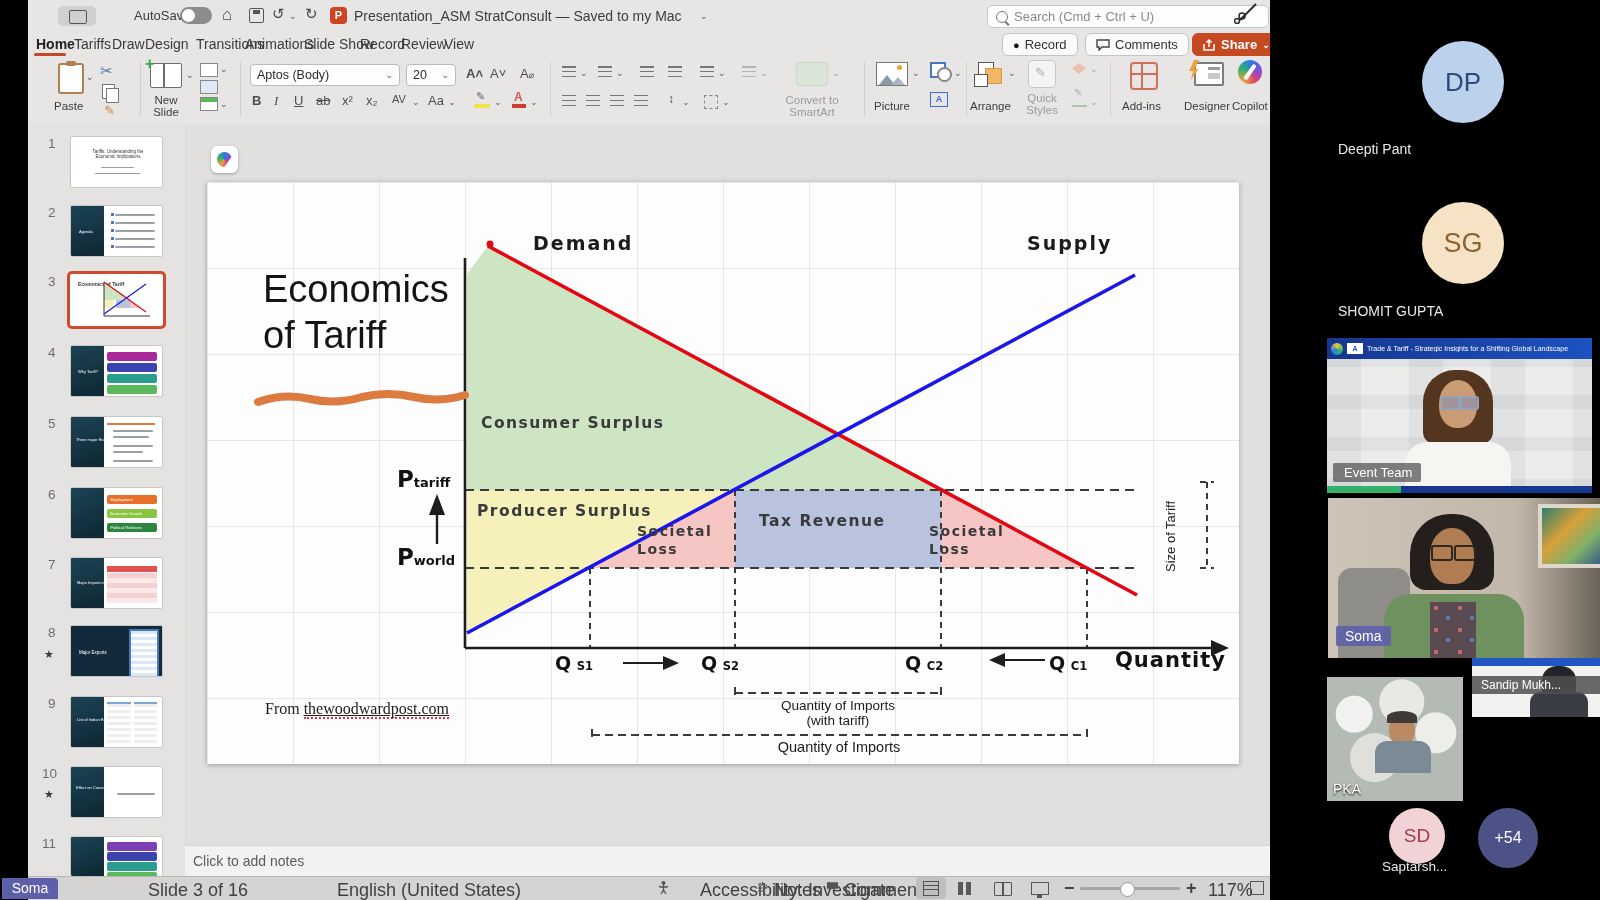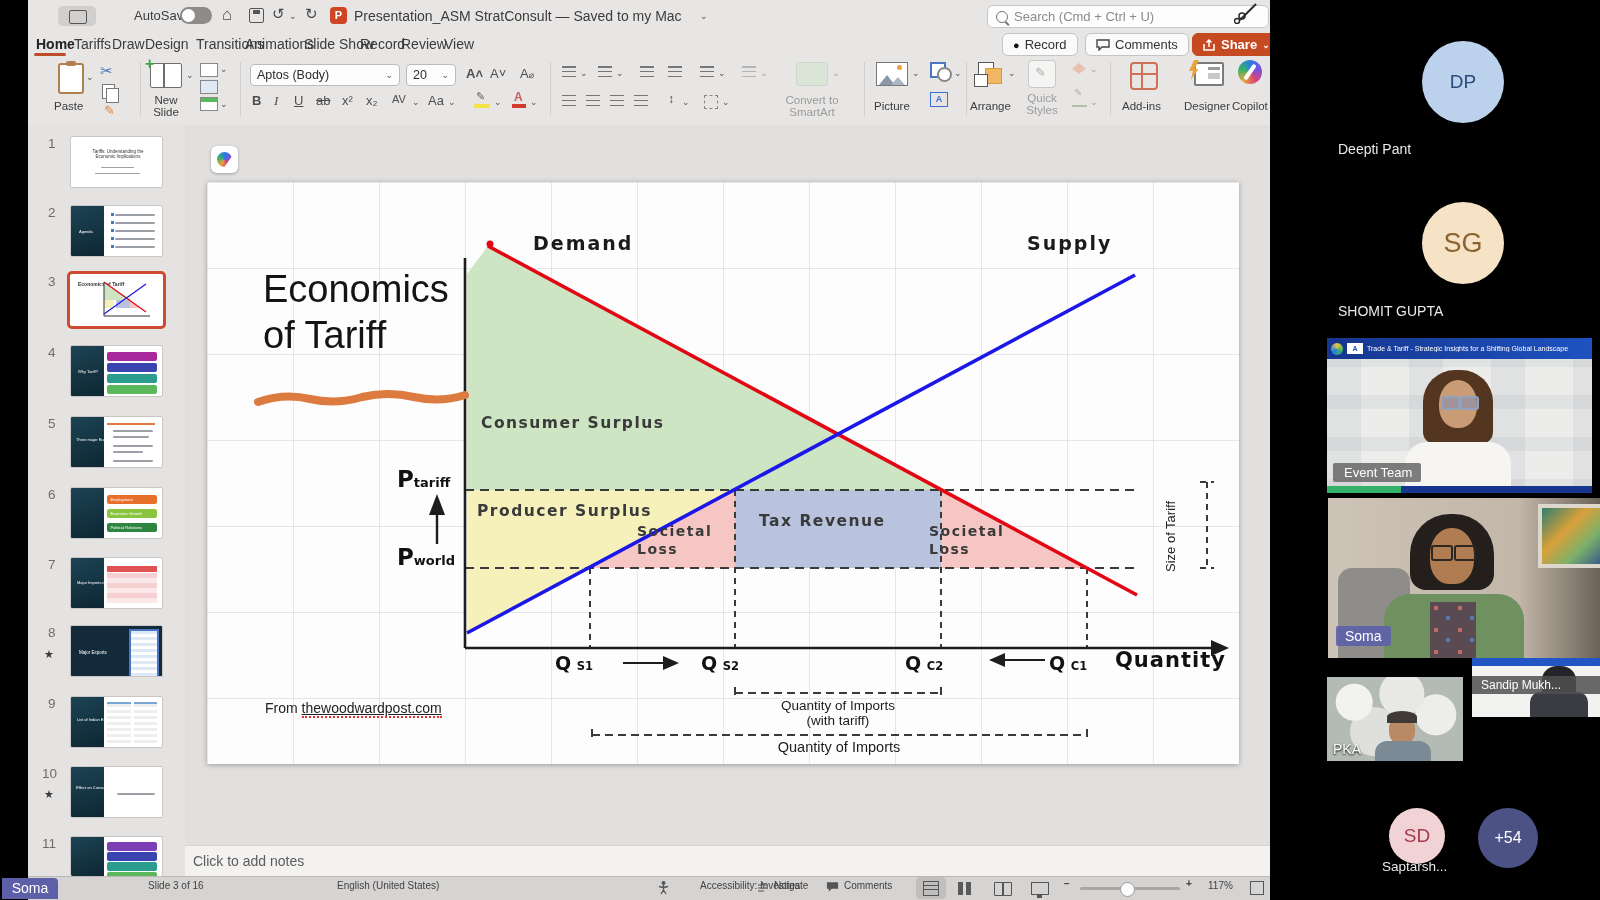--- a/index.html
+++ b/index.html
@@ -50,24 +50,24 @@
          background-image:repeating-linear-gradient(to right,rgba(150,150,150,.22) 0 1px,transparent 1px 86px),
                           repeating-linear-gradient(to bottom,rgba(150,150,150,.22) 0 1px,transparent 1px 86px);}
   .sl{position:absolute;font-family:"DejaVu Sans",sans-serif;color:#3a3a3a;font-weight:bold;}
   .slide-title{font-family:"Liberation Sans",sans-serif;font-size:38px;font-weight:500;color:#141414;line-height:46px;}
   .curve-lbl{font-size:19px;letter-spacing:2px;color:#1b1b1b;}
   .area-lbl{font-size:15.5px;letter-spacing:1.5px;}
   .p-big{font-size:23px;color:#111;}
   .p-sub{font-size:13px;color:#111;}
   .q-big{font-size:19px;color:#111;}
   .q-sub{font-size:11.5px;color:#111;}
-  .src{font-family:Liberation Sans, sans-serif;font-weight:400;font-size:14px;color:#222;text-align:right;}
+  .src{font-family:Liberation Serif, serif;font-weight:400;font-size:16px;color:#222;text-align:right;}
   .src u{border-bottom:2px dotted #d33;text-decoration:underline;}
   
-  .statustext{font-size:10px;color:#414141;}
+  .statustext{font-size:18px;color:#414141;}
   .viewbtn{width:30px;height:22px;border-radius:4px;display:flex;align-items:center;justify-content:center;}
   .sq4{width:13px;height:13px;background:
        linear-gradient(to right,#5a5a5a 5px,transparent 5px 8px,#5a5a5a 8px),
        linear-gradient(to bottom,transparent 0 5px,#e0dedd 5px 8px,transparent 8px);}
   
   .pname{color:#e9e9e9;font-size:14px;}
   .avatar{border-radius:50%;display:flex;align-items:center;justify-content:center;font-weight:500;}
   .vtile{overflow:hidden;position:absolute;}
   .vlabel{position:absolute;color:#fff;font-size:13px;padding:2px 9px;border-radius:2px;}
 </style>
@@ -487,21 +487,21 @@
   </div>
 
   <svg class="a" style="left:1234px;top:2px;" width="26" height="22" viewBox="0 0 26 22">
     <path d="M22 2 6 18" stroke="#2b2b2b" stroke-width="2"></path>
       <circle cx="8" cy="14" r="3" fill="none" stroke="#2b2b2b" stroke-width="1.5"></circle>
       <circle cx="3" cy="19" r="2.5" fill="none" stroke="#2b2b2b" stroke-width="1.5"></circle>
   </svg>
 
   <div class="a" style="left:1270px;top:0;width:330px;height:900px;background:#000;"></div>
 
-  <div class="a avatar" style="left:1422px;top:41px;width:82px;height:82px;background:#bcd2ec;color:#2c4a7c;font-size:19px;">DP</div>
+  <div class="a avatar" style="left:1422px;top:41px;width:82px;height:82px;background:#bcd2ec;color:#2c4a7c;font-size:26px;">DP</div>
   <span class="a pname" style="left:1338px;top:141px;">Deepti Pant</span>
 
   <div class="a avatar" style="left:1422px;top:202px;width:82px;height:82px;background:#f6e3c6;color:#8a6430;font-size:27px;">SG</div>
   <span class="a pname" style="left:1338px;top:303px;">SHOMIT GUPTA</span>
 
   <div class="vtile" style="left:1327px;top:338px;width:265px;height:155px;background:#ececea;
         background-image:repeating-linear-gradient(0deg,rgba(120,130,150,.10) 0 14px,transparent 14px 42px),repeating-linear-gradient(90deg,rgba(120,130,150,.10) 0 34px,transparent 34px 82px);">
     <div style="position:absolute;top:0;left:0;right:0;height:21px;background:linear-gradient(90deg,#16368f,#1d52c0);display:flex;align-items:center;gap:4px;padding:0 4px;box-sizing:border-box;">
       <span style="width:12px;height:12px;border-radius:50%;background:conic-gradient(#e8c83d,#35b26a,#2a7de1,#e8c83d);flex:0 0 auto;"></span>
       <span style="width:16px;height:11px;background:#fff;color:#1d52c0;font-size:7px;font-weight:700;text-align:center;line-height:11px;flex:0 0 auto;">A</span>
@@ -521,21 +521,21 @@
     <div style="position:absolute;left:210px;top:6px;width:66px;height:64px;background:linear-gradient(135deg,#2e7f6f,#d8a03a 40%,#7fb069 70%,#355f8a);border:4px solid #ded8cc;box-sizing:border-box;"></div>
     <div style="position:absolute;left:82px;top:16px;width:84px;height:76px;background:#241f1c;border-radius:40px 40px 16px 16px;"></div>
     <div style="position:absolute;left:102px;top:30px;width:44px;height:56px;background:#b07c52;border-radius:48% 48% 42% 42%;"></div>
     <div style="position:absolute;left:103px;top:47px;width:18px;height:12px;border:2.5px solid #2e2620;border-radius:3px;"></div>
     <div style="position:absolute;left:126px;top:47px;width:18px;height:12px;border:2.5px solid #2e2620;border-radius:3px;"></div>
     <div style="position:absolute;left:56px;top:96px;width:140px;height:64px;background:#6f9160;border-radius:26px 26px 0 0;"></div>
     <div style="position:absolute;left:102px;top:104px;width:46px;height:56px;background:radial-gradient(circle at 6px 6px,#c76a6a 2px,transparent 2.5px),radial-gradient(circle at 18px 16px,#5a7ab0 2px,transparent 2.5px),#5a4a52;background-size:24px 22px;"></div>
     <span class="vlabel" style="left:8px;bottom:12px;background:rgba(93,96,168,.9);font-size:14px;">Soma</span>
   </div>
 
-  <div class="vtile" style="left:1327px;top:677px;width:136px;height:84px;background:
+  <div class="vtile" style="left:1327px;top:677px;width:136px;height:124px;background:
        radial-gradient(circle at 20% 30%,#f2f2f0 18px,transparent 19px),radial-gradient(circle at 55% 20%,#e8e8e4 22px,transparent 23px),
        radial-gradient(circle at 80% 45%,#ededea 20px,transparent 21px),radial-gradient(circle at 35% 65%,#dfdfdb 24px,transparent 25px),#b4bab4;">
     <div style="position:absolute;left:62px;top:38px;width:26px;height:30px;background:#b98a63;border-radius:45%;"></div>
     <div style="position:absolute;left:60px;top:34px;width:30px;height:12px;background:#3f3a35;border-radius:50% 50% 0 0;"></div>
     <div style="position:absolute;left:48px;top:64px;width:56px;height:32px;background:#7c8a96;border-radius:12px 12px 0 0;"></div>
     <span class="vlabel" style="left:6px;bottom:4px;background:transparent;text-shadow:0 1px 2px #000;font-size:14px;padding:0;">PKA</span>
   </div>
 
   <div class="vtile" style="left:1472px;top:658px;width:128px;height:59px;background:#f2f2f0;">
     <div style="position:absolute;top:0;left:0;right:0;height:8px;background:#2356c5;"></div>

